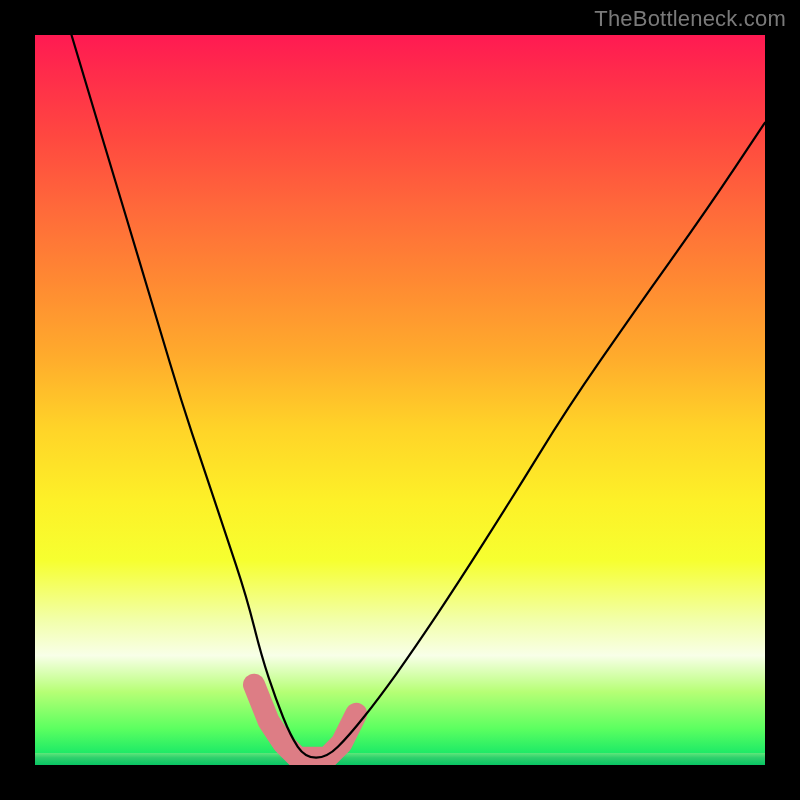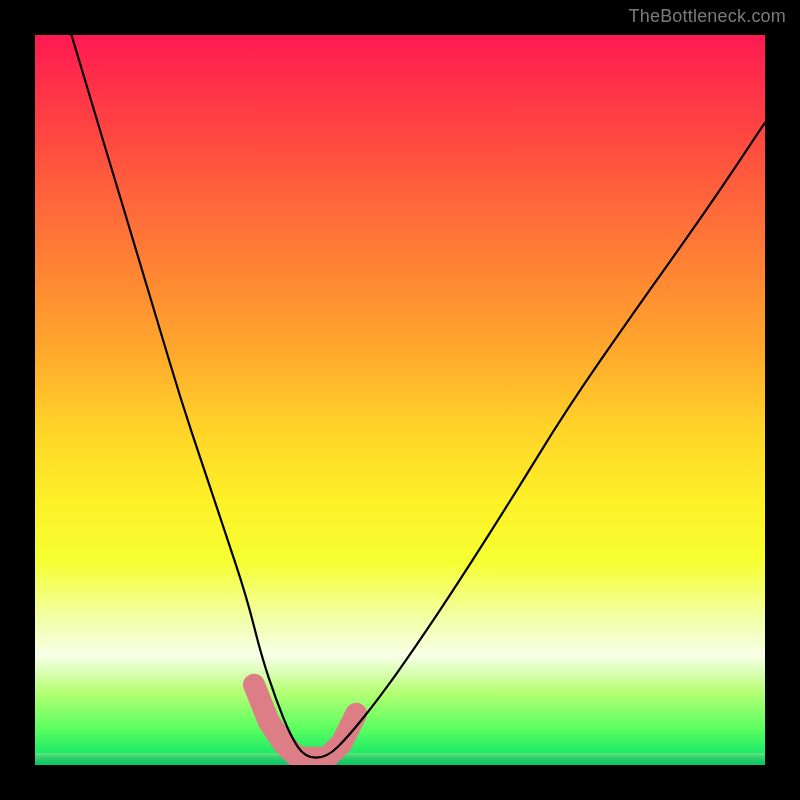--- a/index.html
+++ b/index.html
@@ -15,21 +15,21 @@
     position: relative;
     width: 800px;
     height: 800px;
     background: #000;
   }
   .watermark {
     position: absolute;
     top: 6px;
     right: 14px;
     color: #7a7a7a;
-    font-size: 18px;
+    font-size: 22px;
     font-weight: 400;
     letter-spacing: 0.2px;
     z-index: 30;
   }
   .plot-area {
     position: absolute;
     
     left: 35px;
     top: 35px;
     width: 730px;

